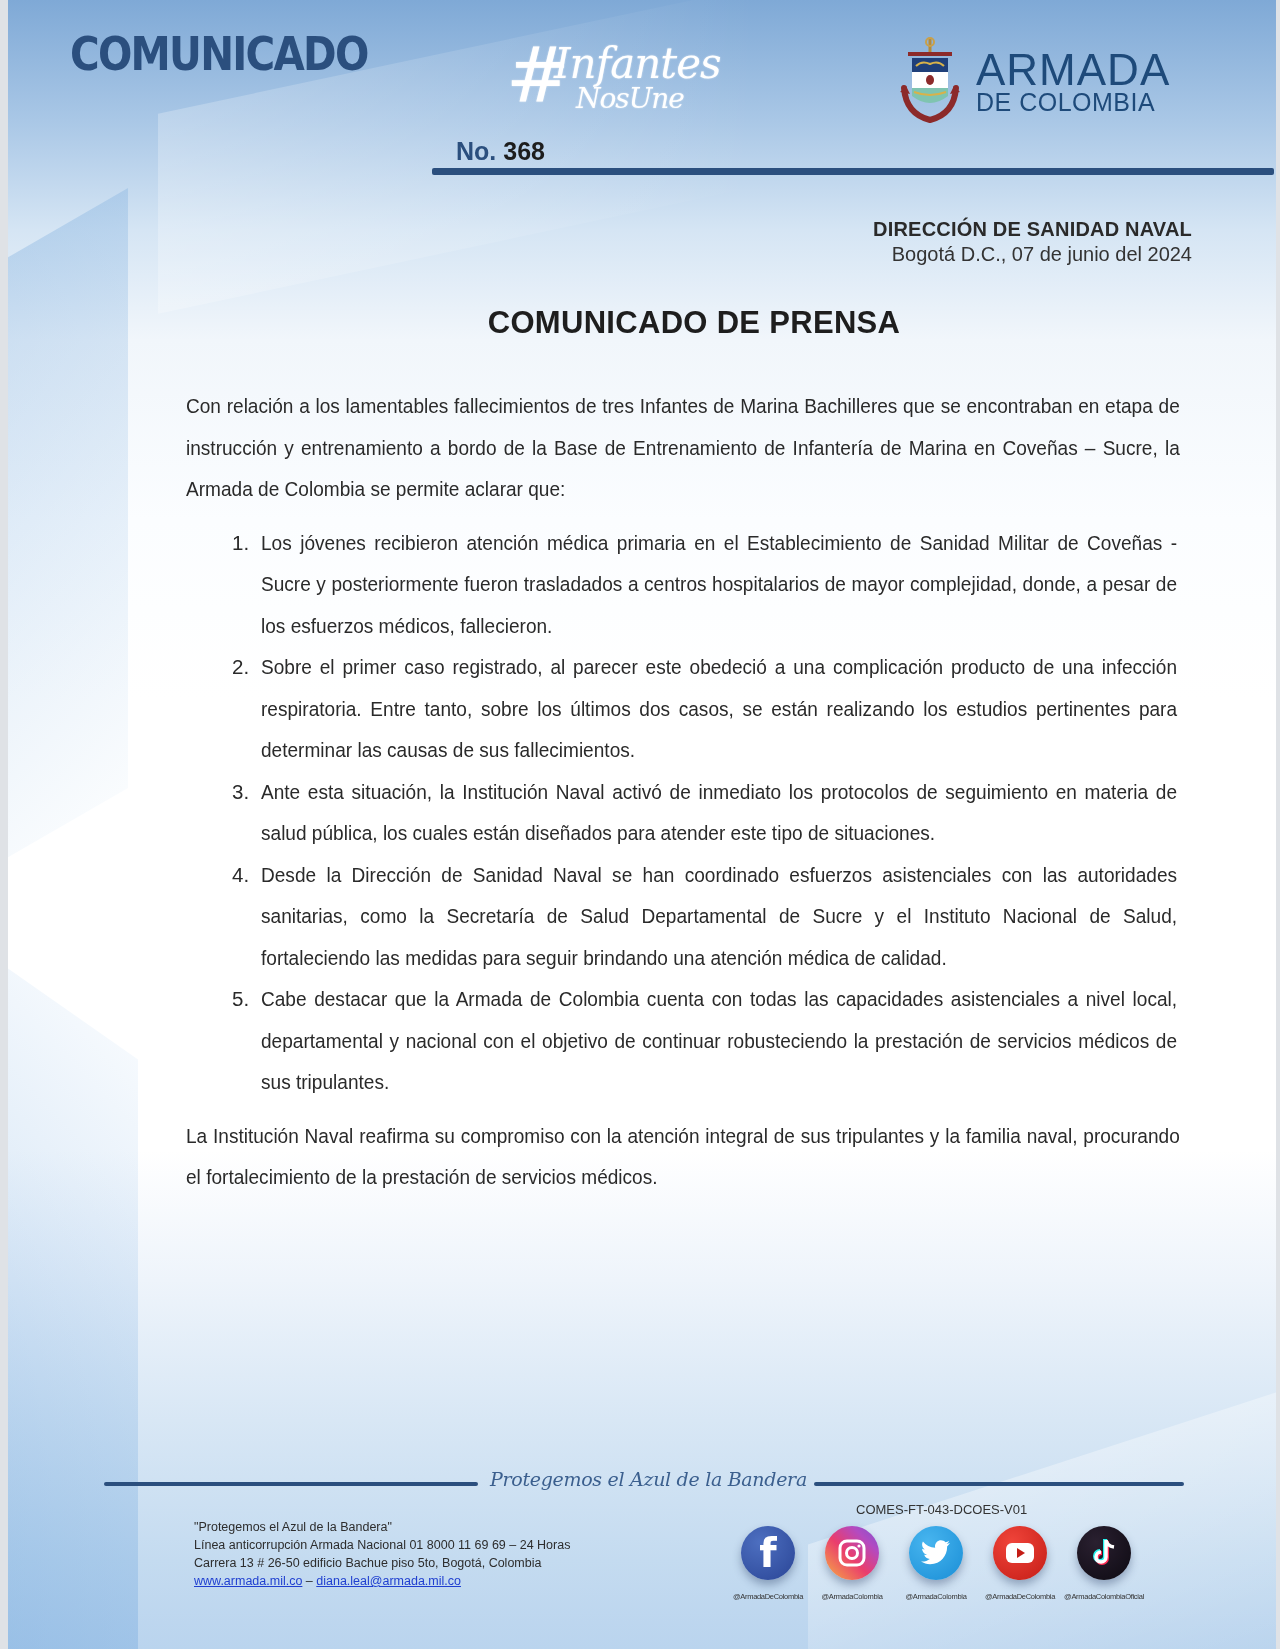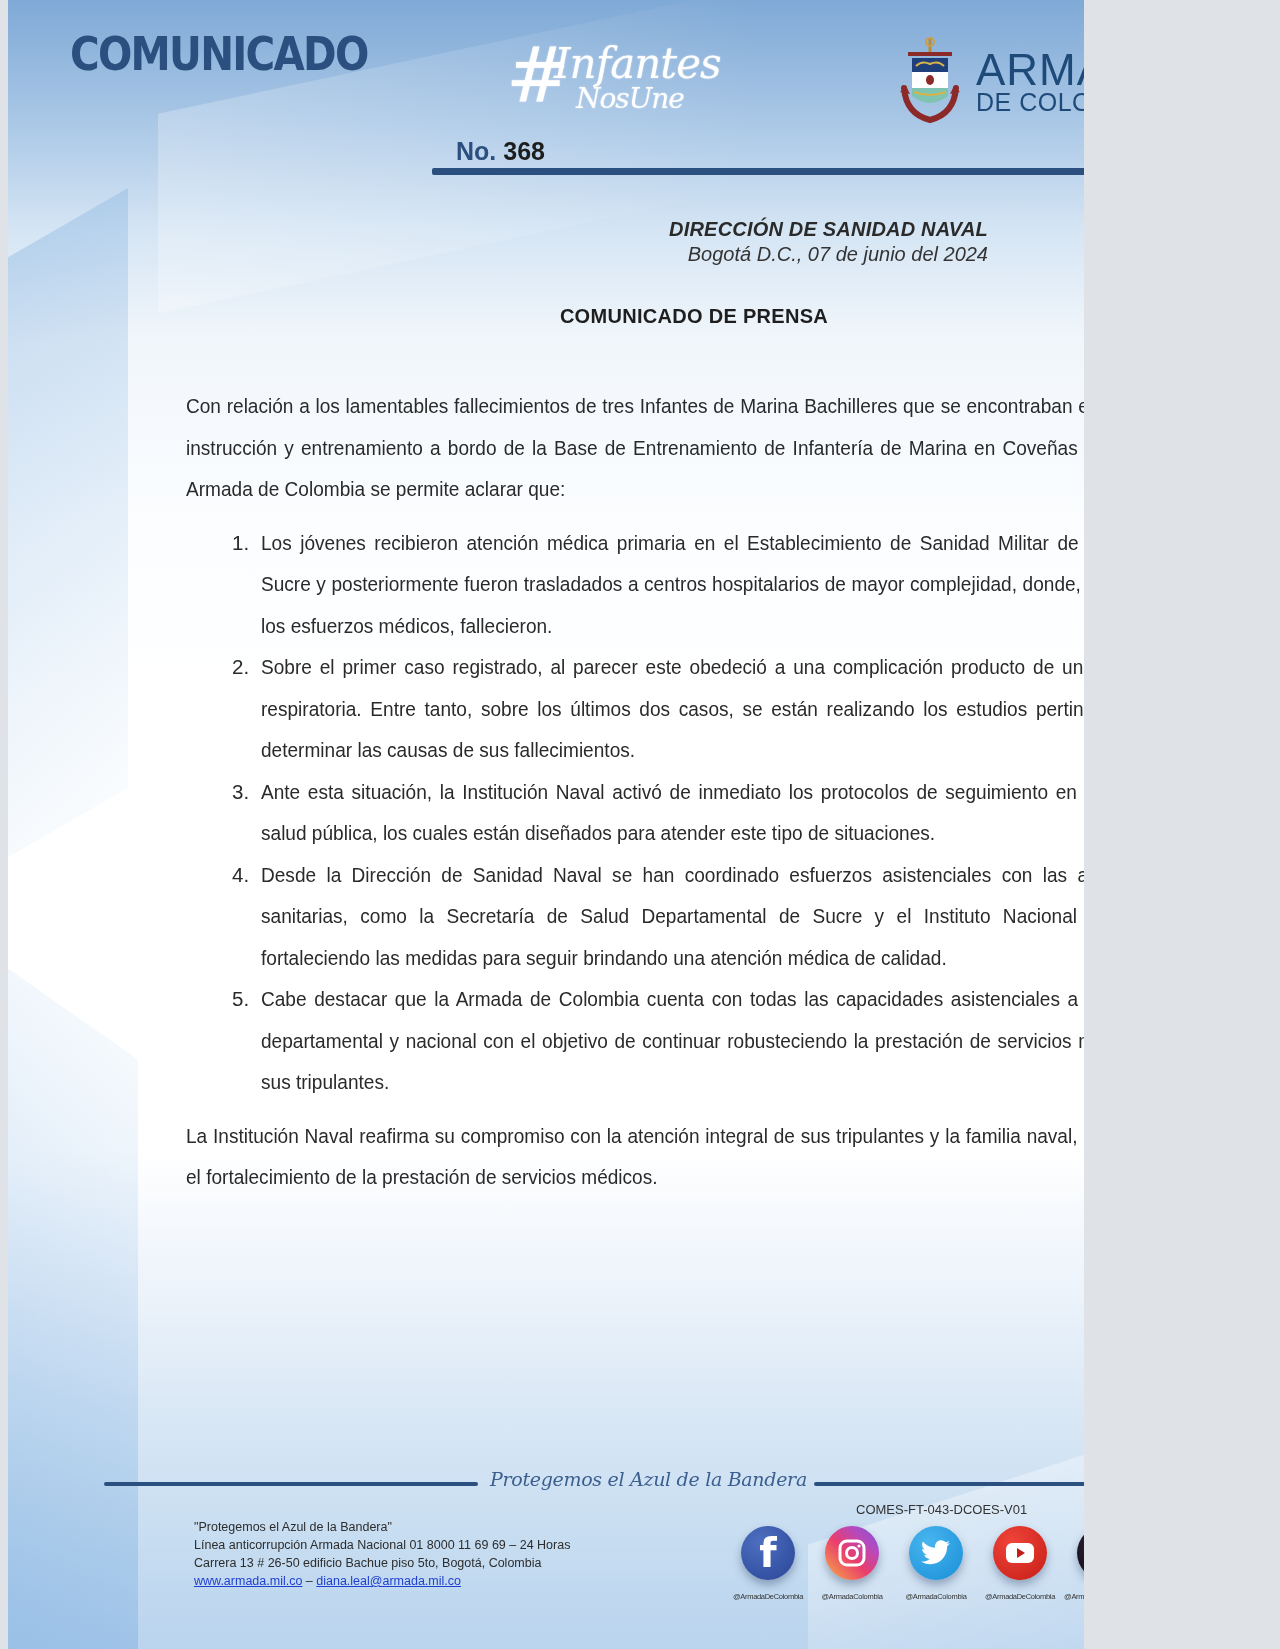--- a/index.html
+++ b/index.html
@@ -2,21 +2,21 @@
 <html><head>
   <meta charset="utf-8">
   <style>
     html, body { margin: 0; padding: 0; }
     body {
       width: 1280px; height: 1649px; overflow: hidden; position: relative;
       background: #dfe2e6;
       font-family: "Liberation Sans", sans-serif;
     }
     .page {
-      position: absolute; left: 8px; top: 0; width: 1076px; height: 1649px;
+      position: absolute; left: 8px; top: 0; width: 1268px; height: 1649px;
       background:
         linear-gradient(180deg, #7fa9d6 0px, #a9c7e6 120px, #d5e5f4 230px, #f1f6fb 340px, #fbfdff 520px, #ffffff 700px, #ffffff 1150px, #eef4fb 1280px, #d8e7f5 1420px, #c4dbf0 1560px, #bad4ee 1649px);
       overflow: hidden;
     }
     .wedge { position: absolute; pointer-events: none; }
     .wedge.w1 { left: -60px; top: 240px; width: 180px; height: 600px;
       background: linear-gradient(160deg, rgba(120,170,220,0.35), rgba(200,225,245,0.1));
       transform: skewY(-30deg); }
     .wedge.w2 { left: -40px; top: 1000px; width: 170px; height: 700px;
       background: linear-gradient(200deg, rgba(160,200,240,0.1), rgba(110,165,220,0.45));
@@ -47,26 +47,26 @@
     .number .no { color: #2b4f7e; margin-left: 24px; }
     .number .val { color: #1d1d1d; }
     .header-rule { position: absolute; left: 424px; top: 168px; width: 842px; height: 7px; background: #2b4f7e; border-radius: 2px; }
 
     .crest { position: absolute; left: 890px; top: 36px; width: 64px; height: 90px; }
     .armada { position: absolute; left: 968px; top: 48px; color: #1e4a7a; line-height: 1; }
     .armada .a1 { display: block; font-size: 44px; letter-spacing: 1px; }
     .armada .a2 { display: block; font-size: 25px; letter-spacing: 0.5px; margin-top: -2px; }
 
     
-    .meta { position: absolute; right: 96px; top: 218px; text-align: right; color: #2a2a2a; font-style: italic; }
+    .meta { position: absolute; right: 84px; top: 218px; text-align: right; color: #2a2a2a; }
     .meta .dir { font-size: 20px; font-weight: bold; letter-spacing: 0.2px; }
     .meta .date { font-size: 20px; margin-top: 2px; color: #333; }
 
     .doc-title { position: absolute; left: 0; width: 1272px; top: 305px; text-align: center;
-      font-size: 20px; font-weight: bold; color: #1e1e1e; letter-spacing: 0.3px; padding-left: 100px; box-sizing: border-box; }
+      font-size: 31px; font-weight: bold; color: #1e1e1e; letter-spacing: 0.3px; padding-left: 100px; box-sizing: border-box; }
 
     
     .body { position: absolute; left: 178px; width: 994px; top: 385px; color: #2a2a2a; font-size: 20.5px; }
     .body p { margin: 0; line-height: 41.5px; text-align: justify; transform: scaleX(0.93); transform-origin: left; width: 107.5%; }
     .list { list-style: none; margin: 12px 0 0 0; padding: 0; }
     .list li { position: relative; padding-left: 75px; }
     .list li .num { position: absolute; left: 46px; top: 0; line-height: 41.5px; }
     .list li .txt { display: block; line-height: 41.5px; text-align: justify; transform: scaleX(0.93); transform-origin: left; width: 985px; }
     .closing { margin-top: 12px !important; }
 

